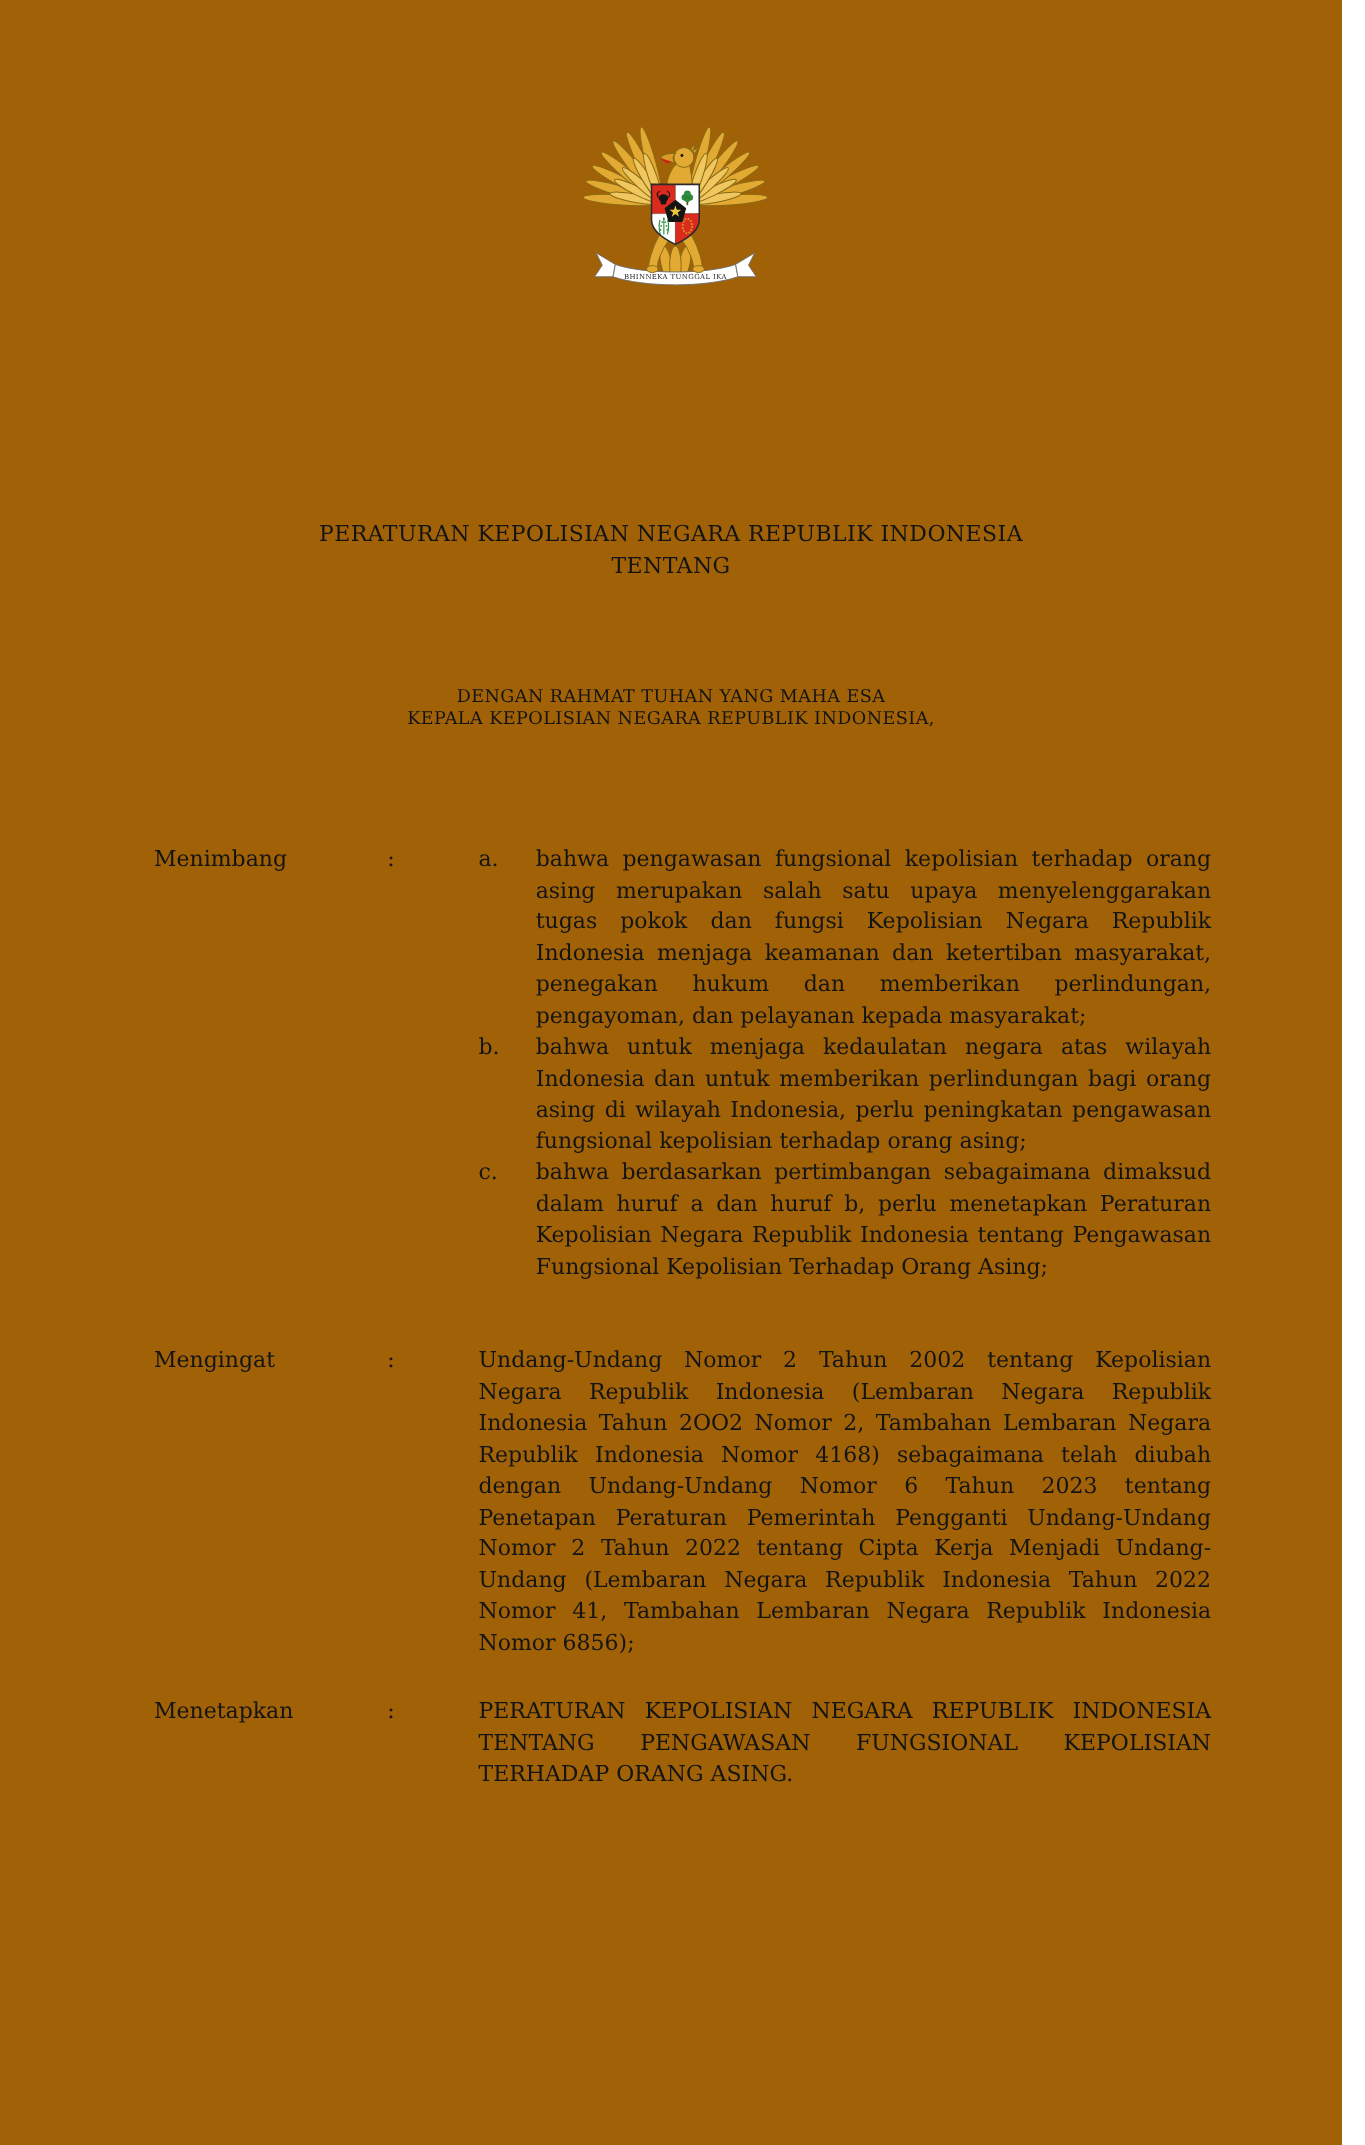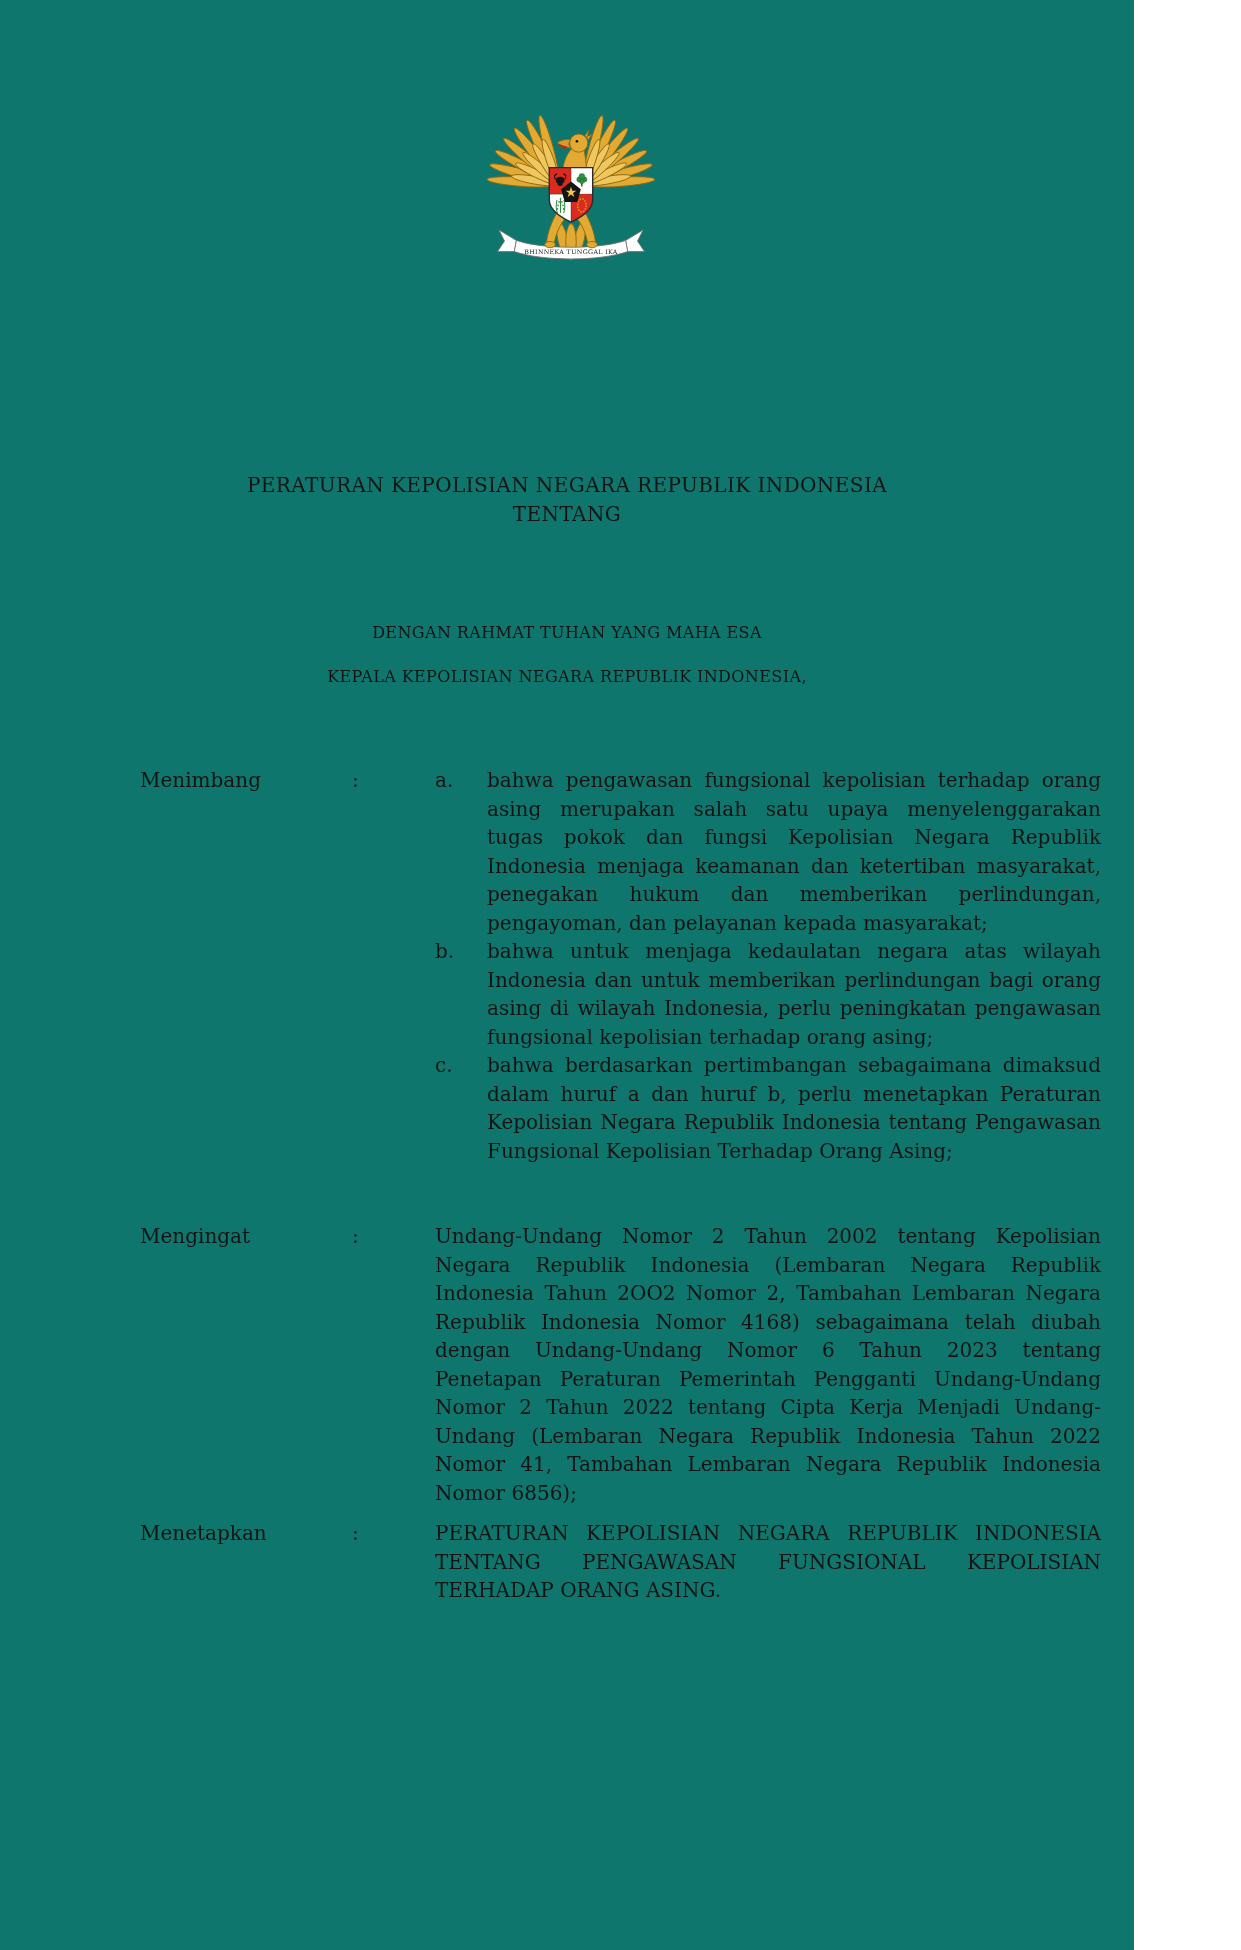--- a/index.html
+++ b/index.html
@@ -1,20 +1,20 @@
 <!DOCTYPE html>
 <html><head>
 <meta charset="utf-8">
 <style>
   html,body{margin:0;padding:0;background:#ffffff;}
   .page{
     position:relative;
-    width:1134px;
+    width:1220px;
     height:1950px;
-    background:#0f766e;
+    background:#a16207;
     font-family:"DejaVu Serif","Liberation Serif",serif;
     color:#141414;
     overflow:hidden;
   }
   .emblem{
     position:absolute;
     top:106px;
     left:50%;
     transform:translateX(calc(-50% + 4px));
     line-height:0;
@@ -33,21 +33,21 @@
     position:absolute;
     top:471px;
     left:0;
     width:100%;
     text-align:center;
     font-size:20px;
     line-height:28.5px;
     letter-spacing:0.4px;
   }
   .invocation{ top:619px; }
-  .issuer{ top:663px; }
+  .issuer{ top:639px; }
   .body-block{
     position:absolute;
     top:766px;
     left:140px;
     width:961px;
     font-size:20px;
     line-height:28.5px;
   }
   .row{
     display:grid;
@@ -66,21 +66,21 @@
     text-align:justify;
     text-justify:inter-word;
     hyphens:none;
   }
   .row.mengingat{ margin-top:57px; }
   .memutuskan{
     margin-top:39px;
     text-align:center;
     letter-spacing:0.4px;
   }
-  .row.menetapkan{ margin-top:12px; }
+  .row.menetapkan{ margin-top:34px; }
 </style>
 </head>
 <body>
 
 <div class="page">
 
   <div class="emblem">
     <svg width="182" height="168" viewBox="0 0 260 240" xmlns="http://www.w3.org/2000/svg">
 
       <g fill="#e2aa33" stroke="#8a6a15" stroke-width="1.3">

